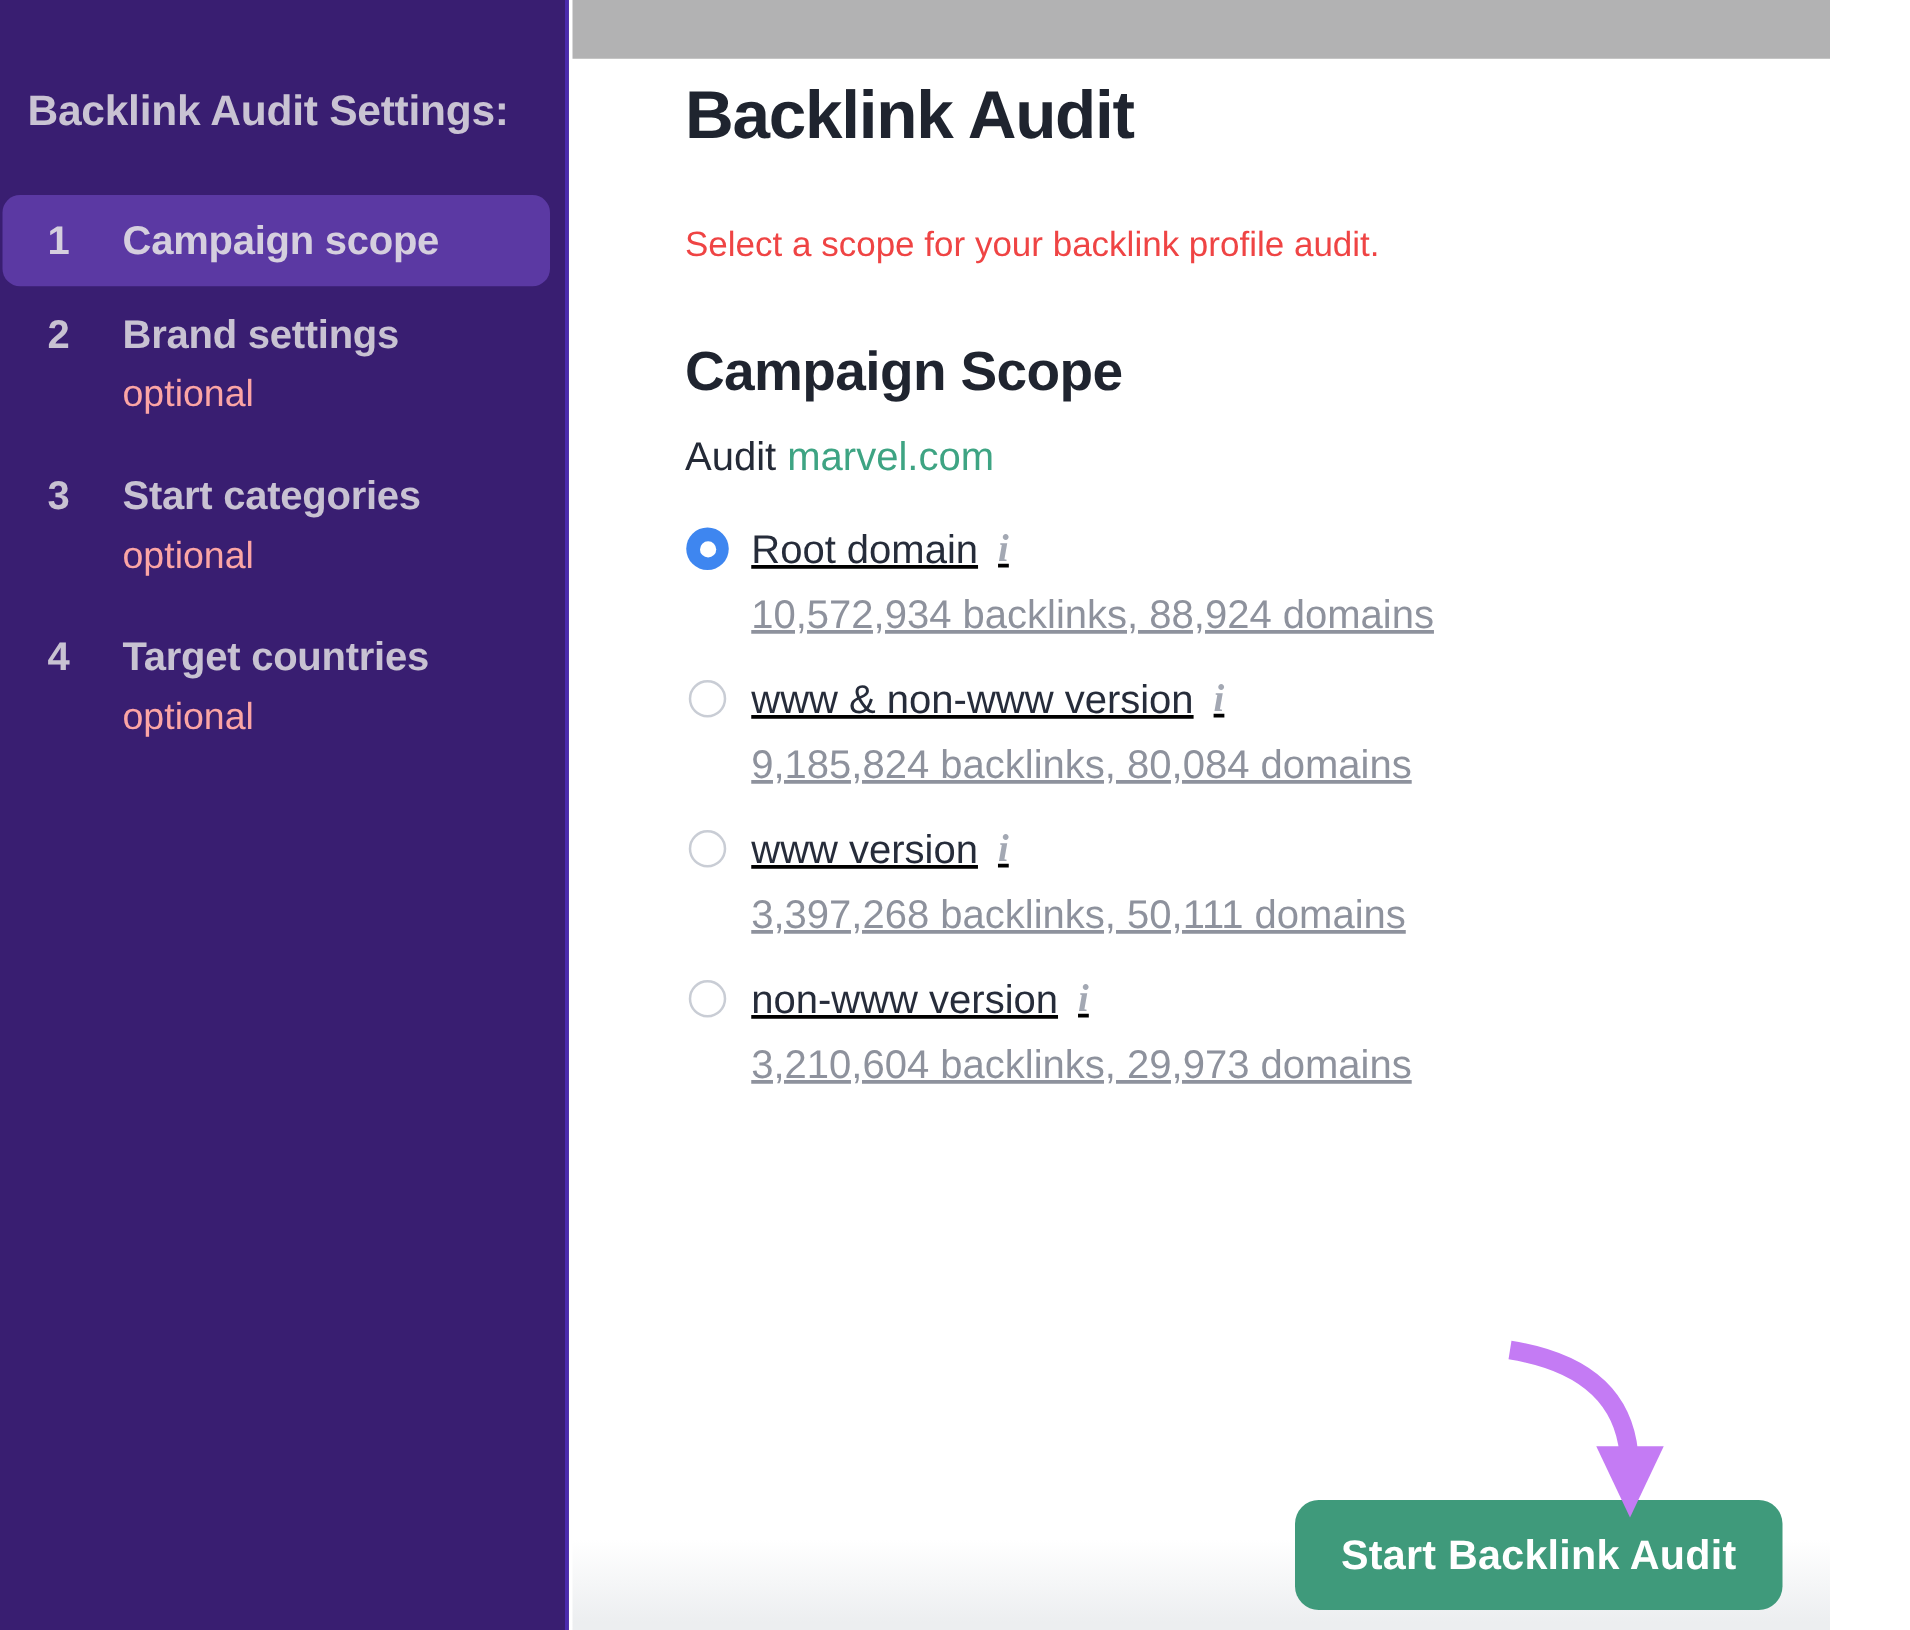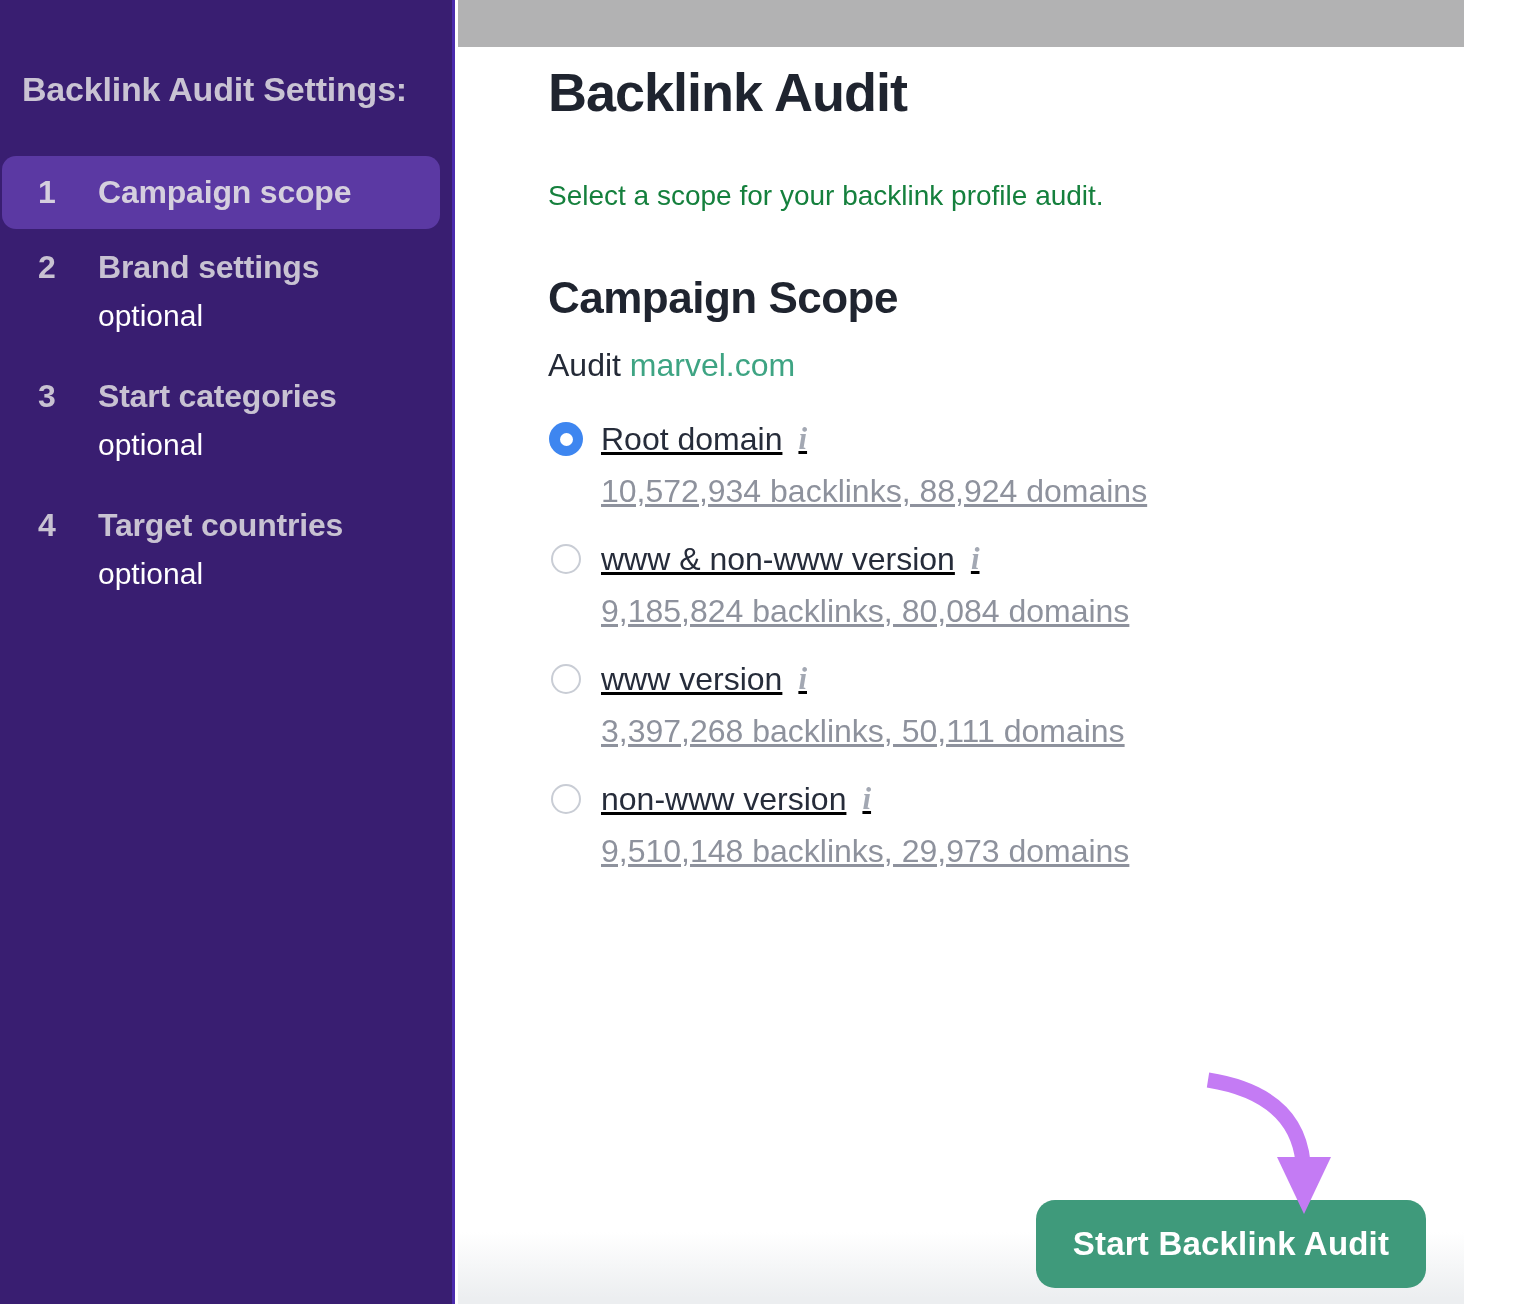--- a/index.html
+++ b/index.html
@@ -43,36 +43,36 @@
     margin:0 12px 0 2px;
     height:73px;display:flex;align-items:center;
     color:#D5CFDE;
   }
   .step.active .num{margin-left:36px;}
   .step.plain{margin-top:20px;}
   .step.plain + .step.plain{margin-top:42px;}
   .step .opt{
     margin:10px 0 0 98px;
     font-size:30px;font-weight:400;line-height:40px;
-    color:#ffffff;
+    color:#fca5a5;
   }
 
   
   .main{position:absolute;left:458px;top:0;right:0;bottom:0;background:#fff;}
   .top-bar{height:47px;background:var(--top-bar-gray);}
   .content{padding-left:90px;padding-right:20px;}
   .page-title{
     margin:14px 0 0;
     font-size:54px;line-height:62px;font-weight:700;
     color:#1F242F;letter-spacing:-1px;
   }
   .page-subtitle{
     margin-top:52px;
     font-size:28px;line-height:42px;font-weight:400;
-    color:#15803d;
+    color:#ef4444;
   }
   .section-title{
     margin:52px 0 0;
     font-size:44px;line-height:58px;font-weight:700;
     color:#1F242F;letter-spacing:-0.5px;
   }
   .audit-line{
     margin-top:16px;
     font-size:32px;line-height:44px;color:#242A37;
   }
@@ -215,21 +215,21 @@
           </div>
           <div class="opt-stats">3,397,268 backlinks, 50,111 domains</div>
         </div>
 
         <div class="option">
           <div class="opt-row">
             <span class="radio"></span>
             <span class="opt-label">non-www version</span>
             <span class="info-icon">i</span>
           </div>
-          <div class="opt-stats">9,510,148 backlinks, 29,973 domains</div>
+          <div class="opt-stats">3,210,604 backlinks, 29,973 domains</div>
         </div>
 
       </div>
     </div>
 
     <div class="bottom-fade"></div>
 
     <button class="start-button">Start Backlink Audit</button>
   </section>
 

